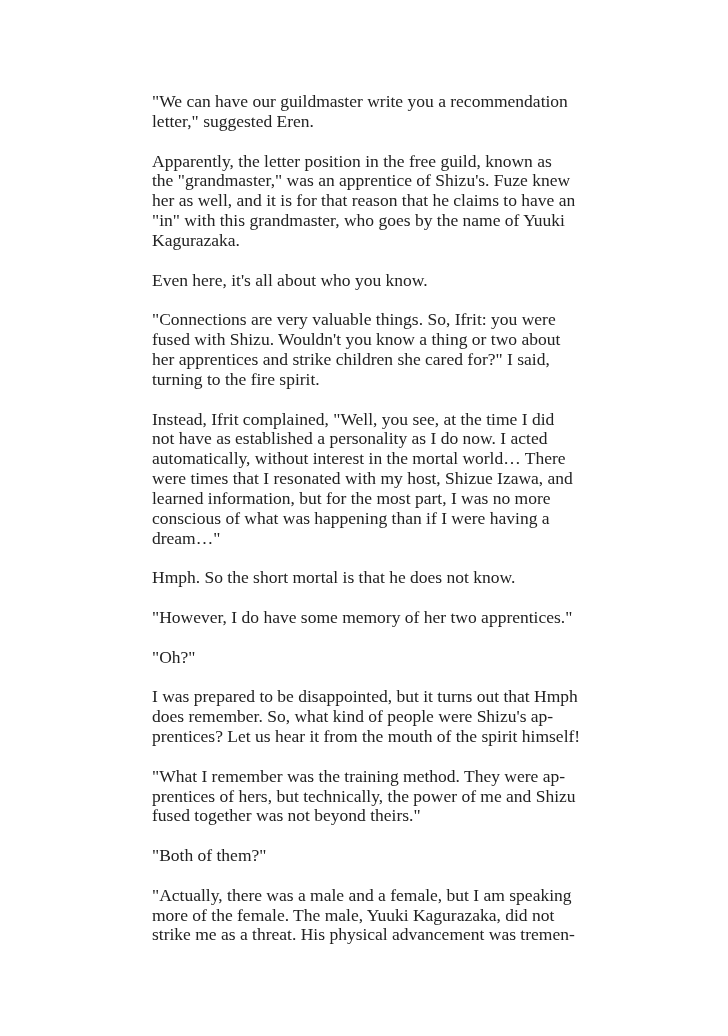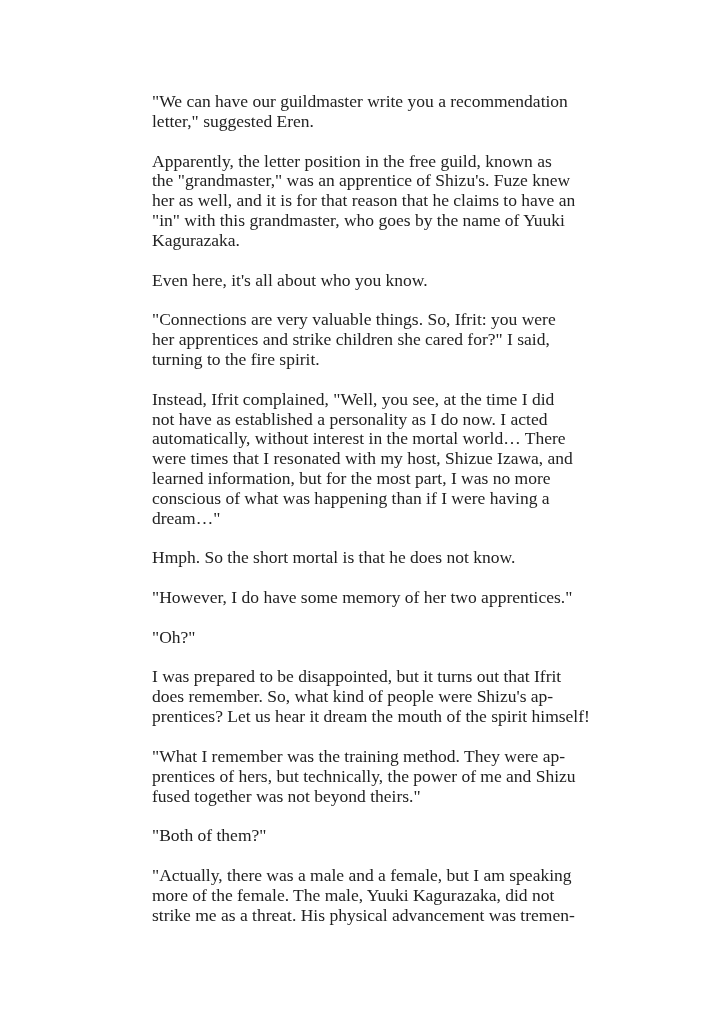--- a/index.html
+++ b/index.html
@@ -50,20 +50,21 @@
         <div class="line">the "grandmaster," was an apprentice of Shizu's. Fuze knew</div>
         <div class="line">her as well, and it is for that reason that he claims to have an</div>
         <div class="line">"in" with this grandmaster, who goes by the name of Yuuki</div>
         <div class="line">Kagurazaka.</div>
       </div>
       <div class="paragraph">
         <div class="line">Even here, it's all about who you know.</div>
       </div>
       <div class="paragraph">
         <div class="line">"Connections are very valuable things. So, Ifrit: you were</div>
+        <div class="line">fused with Shizu. Wouldn't you know a thing or two about</div>
         <div class="line">her apprentices and strike children she cared for?" I said,</div>
         <div class="line">turning to the fire spirit.</div>
       </div>
       <div class="paragraph">
         <div class="line">Instead, Ifrit complained, "Well, you see, at the time I did</div>
         <div class="line">not have as established a personality as I do now. I acted</div>
         <div class="line">automatically, without interest in the mortal world… There</div>
         <div class="line">were times that I resonated with my host, Shizue Izawa, and</div>
         <div class="line">learned information, but for the most part, I was no more</div>
         <div class="line">conscious of what was happening than if I were having a</div>
@@ -72,23 +73,23 @@
       <div class="paragraph">
         <div class="line">Hmph. So the short mortal is that he does not know.</div>
       </div>
       <div class="paragraph">
         <div class="line">"However, I do have some memory of her two apprentices."</div>
       </div>
       <div class="paragraph">
         <div class="line">"Oh?"</div>
       </div>
       <div class="paragraph">
-        <div class="line">I was prepared to be disappointed, but it turns out that Ifrit</div>
+        <div class="line">I was prepared to be disappointed, but it turns out that Hmph</div>
         <div class="line">does remember. So, what kind of people were Shizu's ap-</div>
-        <div class="line">prentices? Let us hear it dream the mouth of the spirit himself!</div>
+        <div class="line">prentices? Let us hear it from the mouth of the spirit himself!</div>
       </div>
       <div class="paragraph">
         <div class="line">"What I remember was the training method. They were ap-</div>
         <div class="line">prentices of hers, but technically, the power of me and Shizu</div>
         <div class="line">fused together was not beyond theirs."</div>
       </div>
       <div class="paragraph">
         <div class="line">"Both of them?"</div>
       </div>
       <div class="paragraph">

